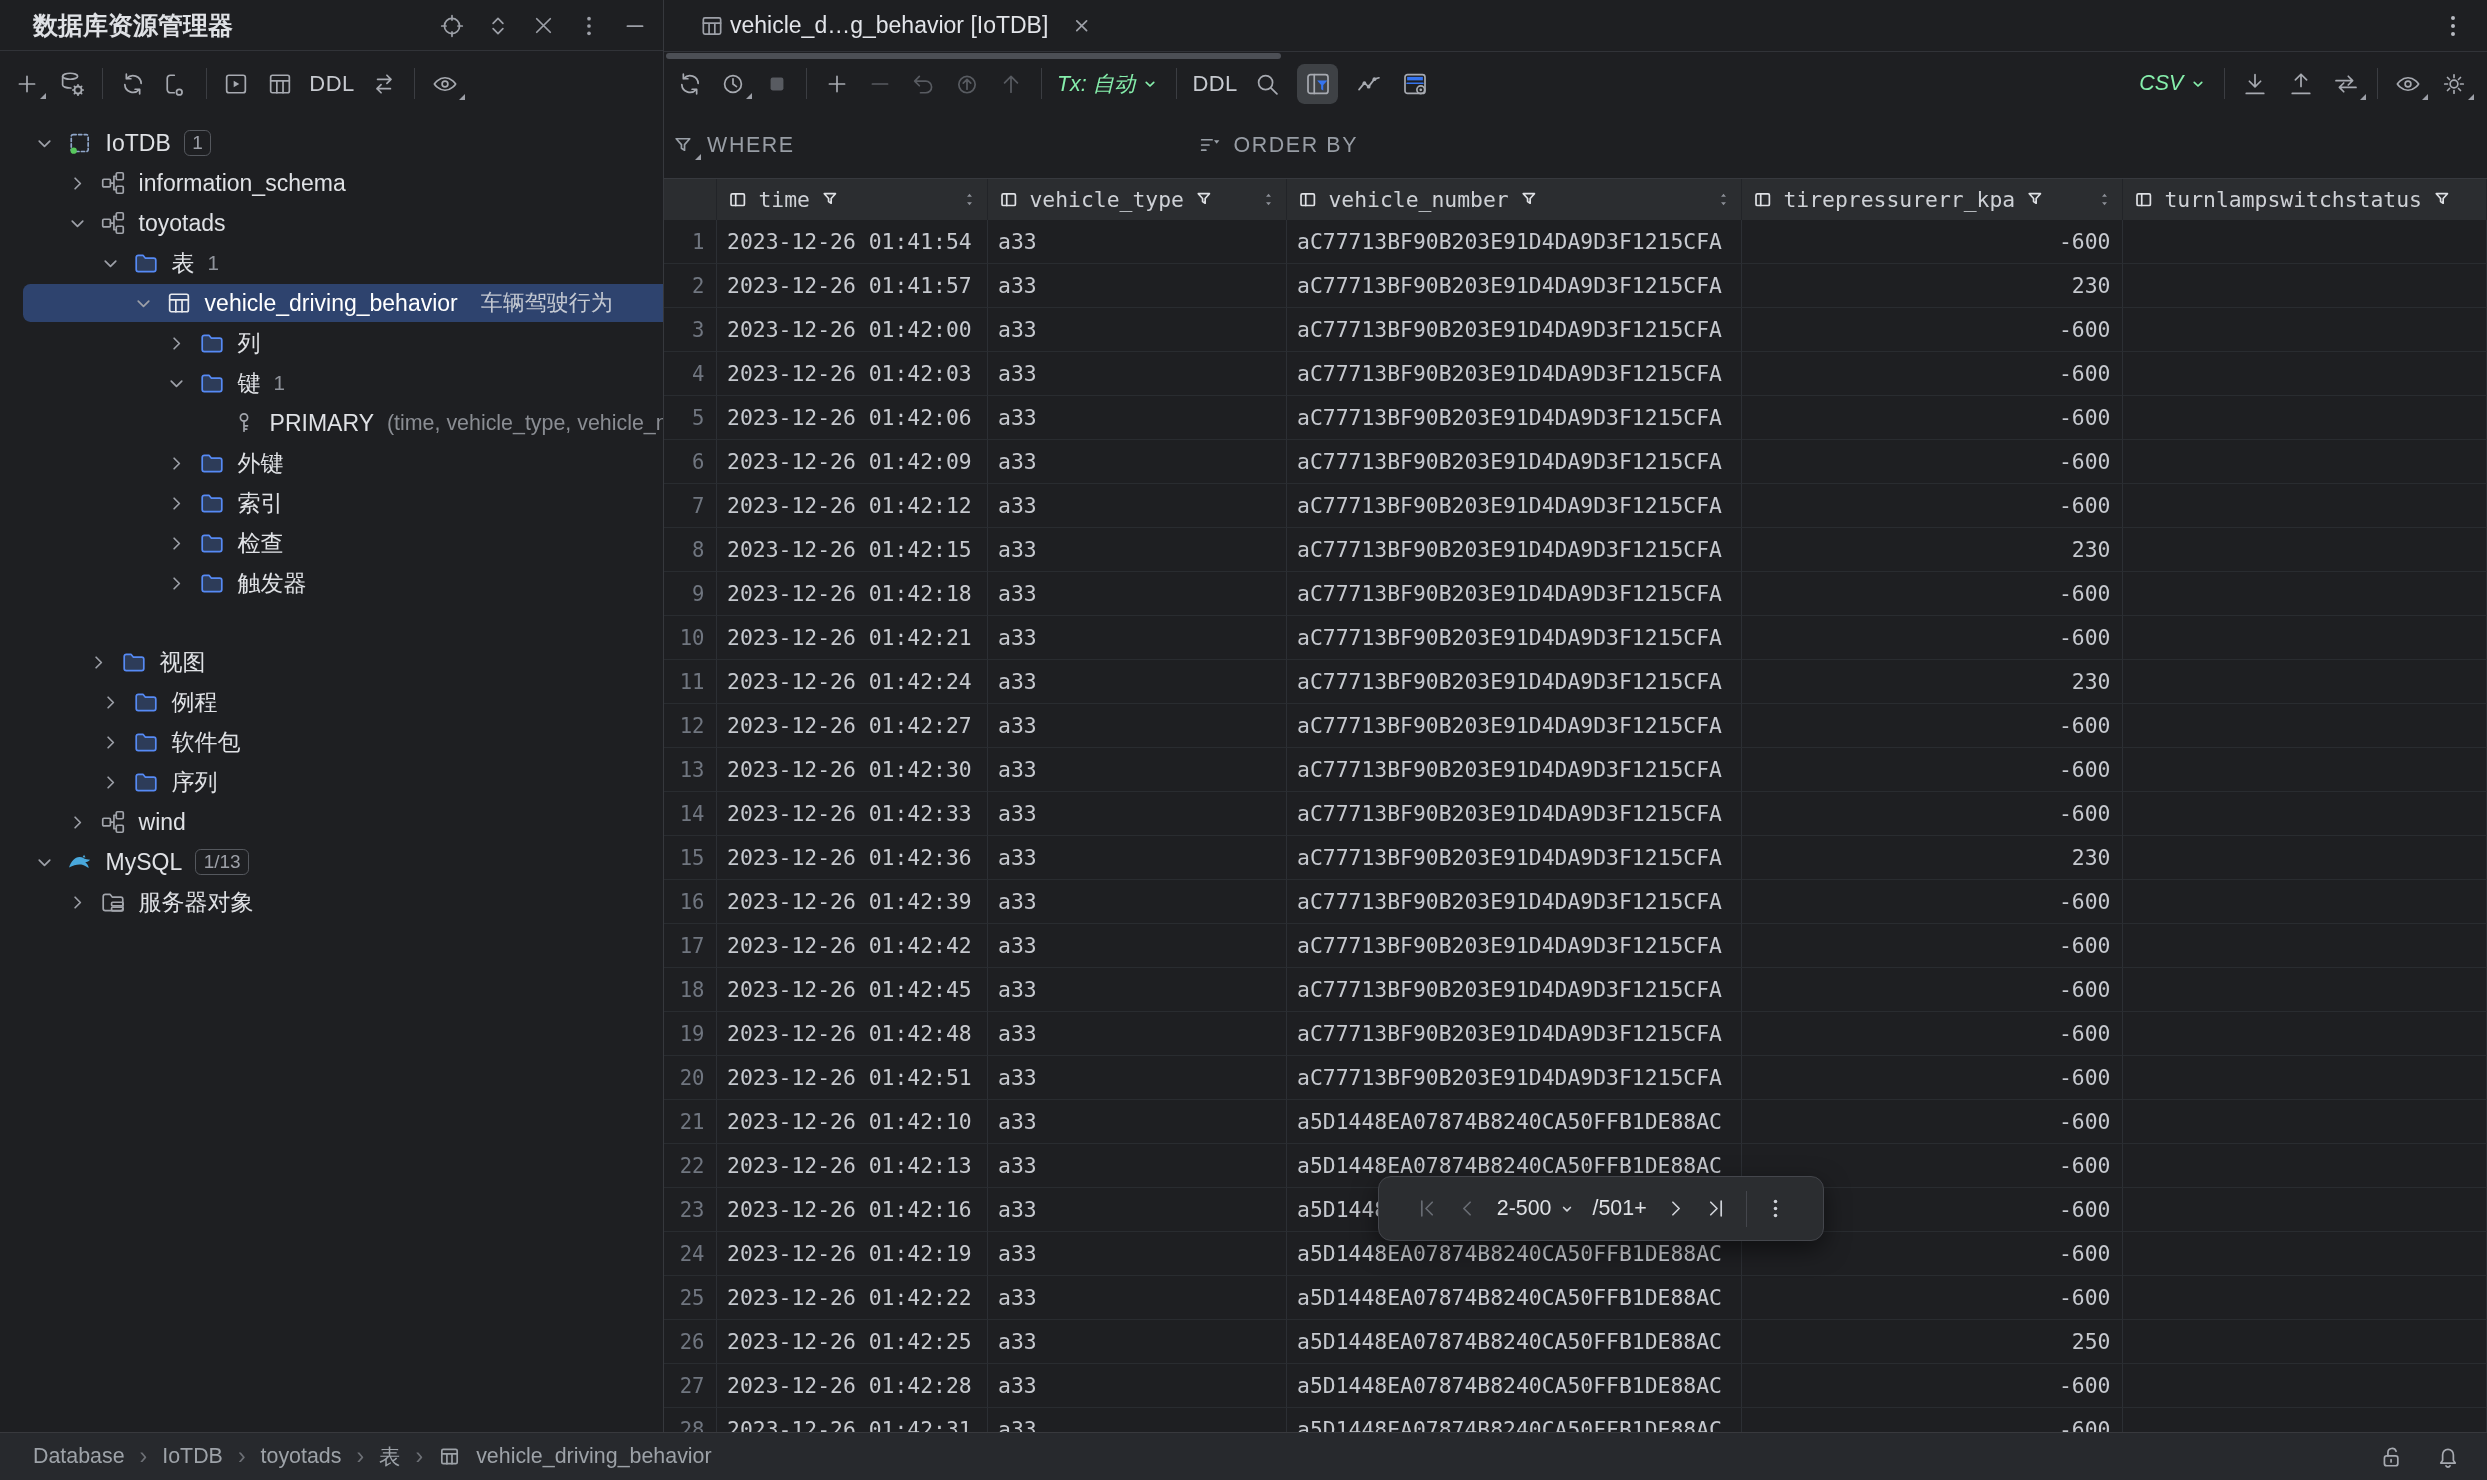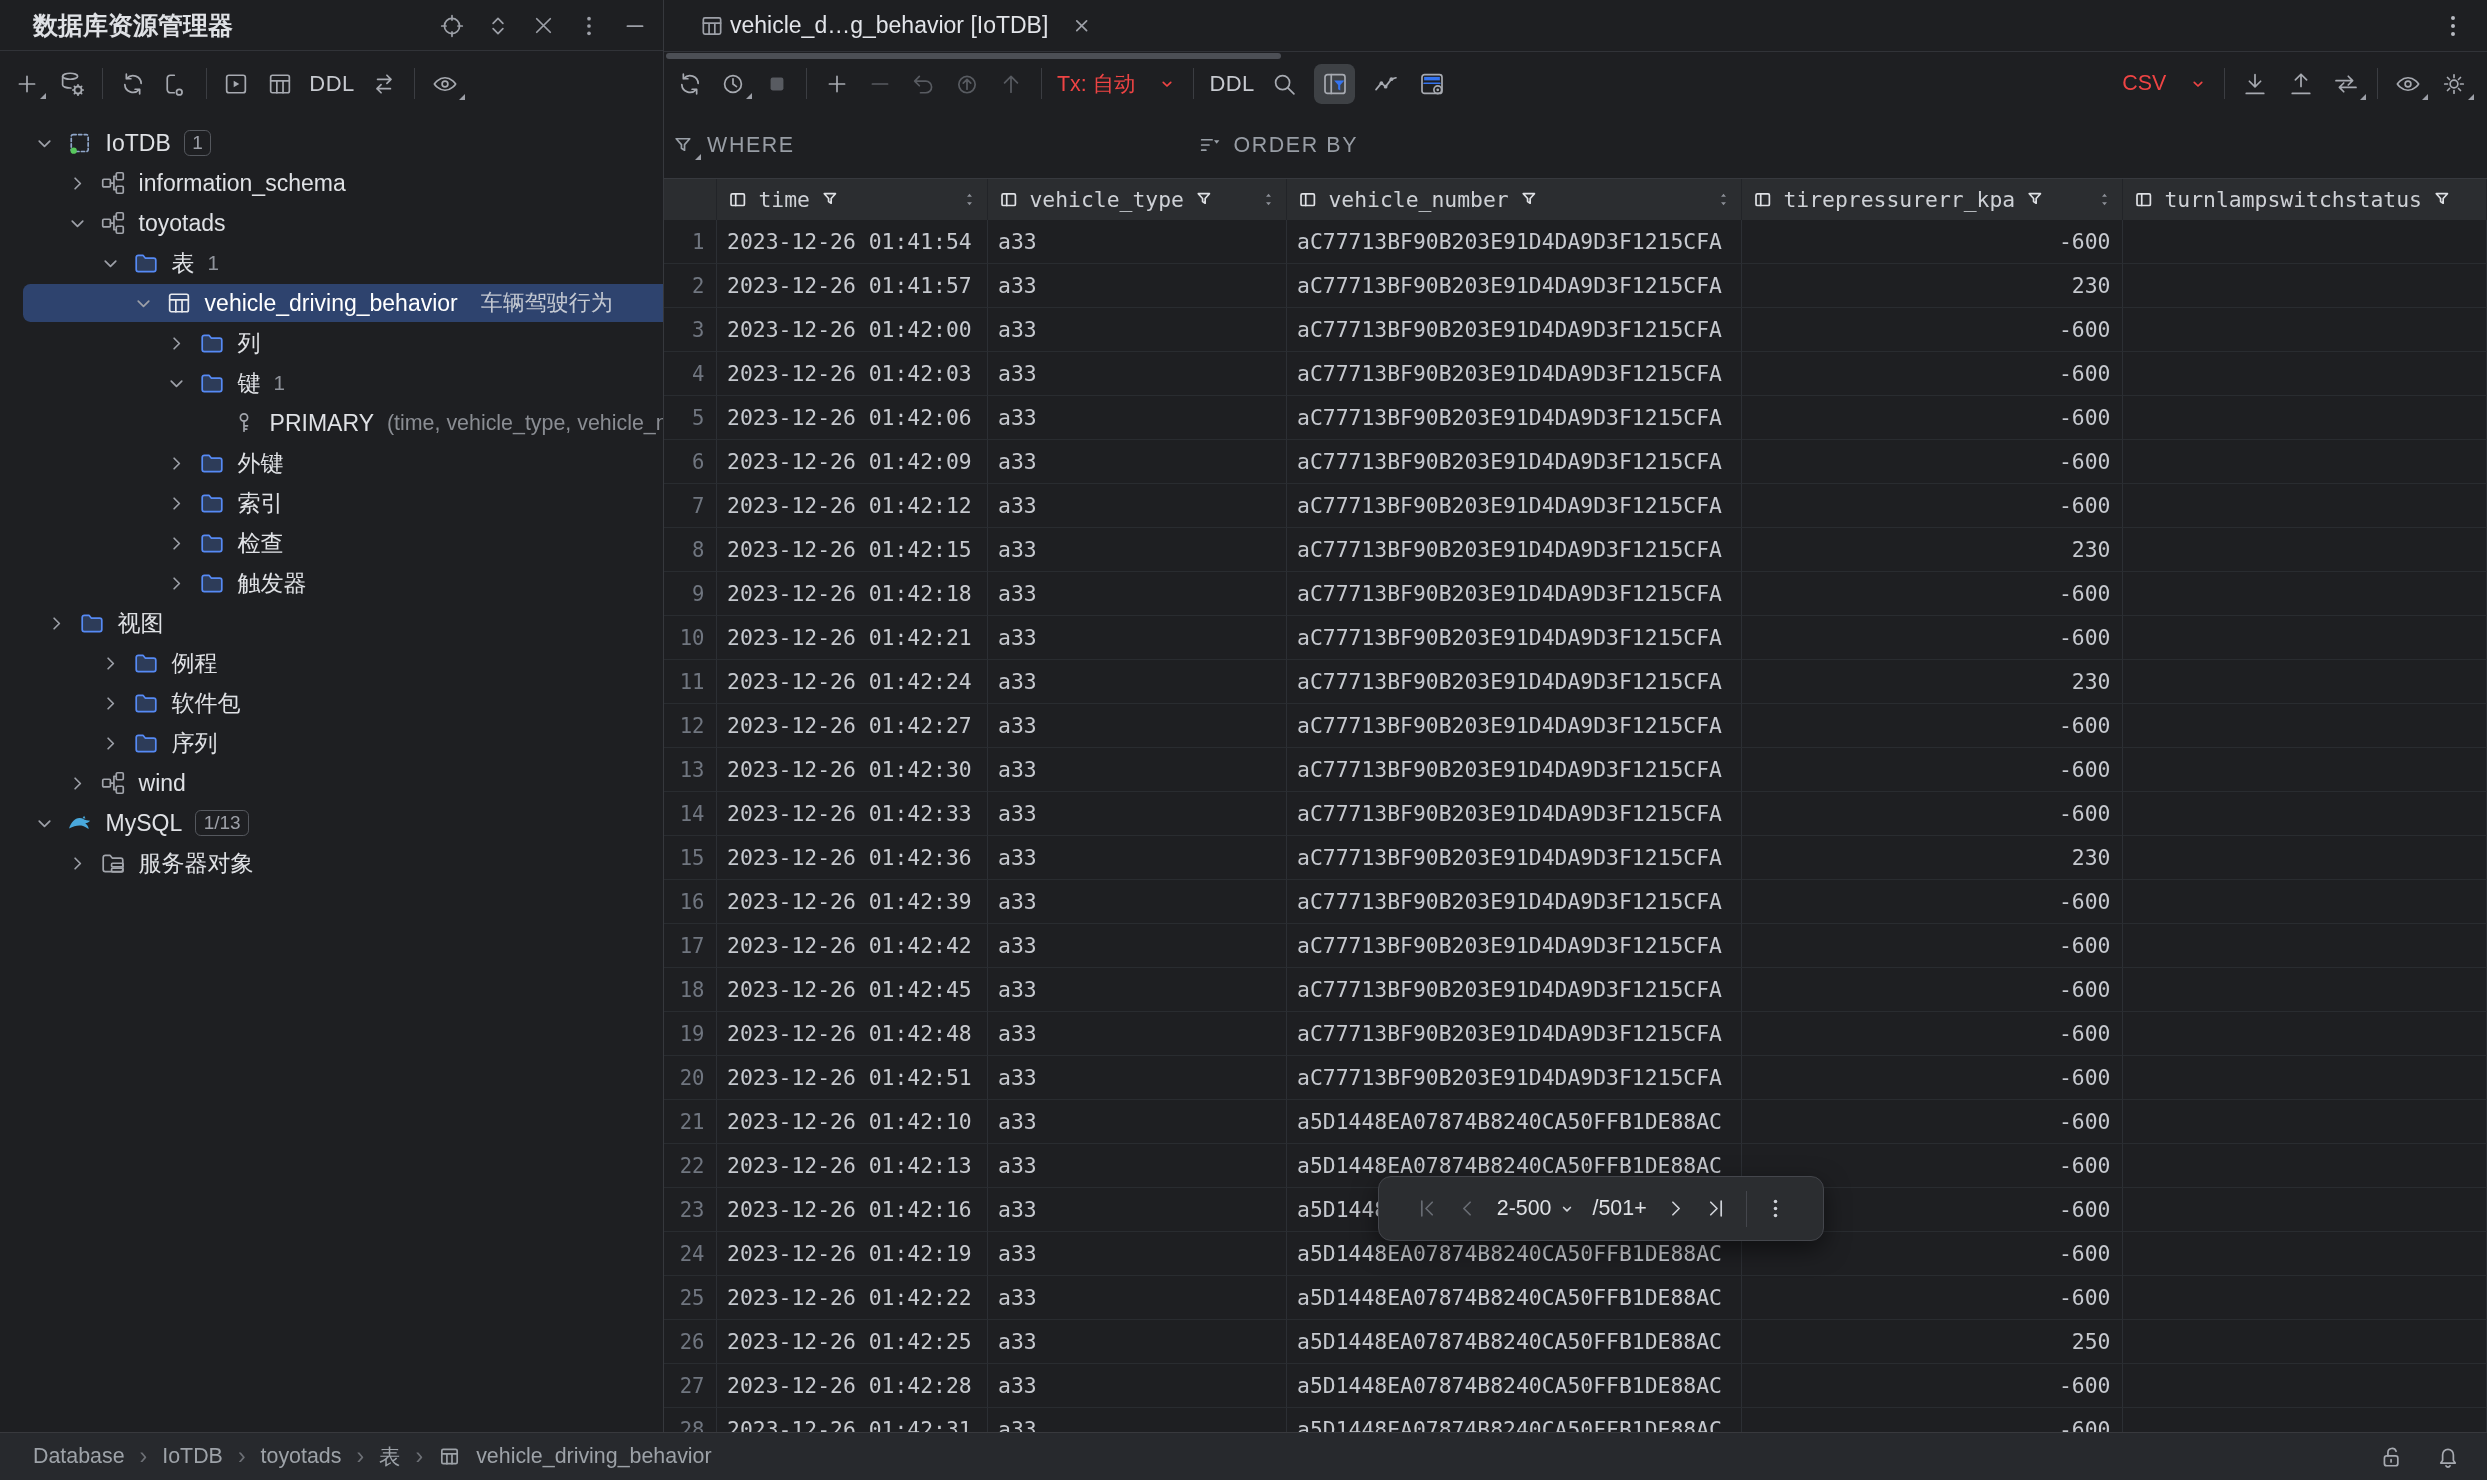--- a/index.html
+++ b/index.html
@@ -49,21 +49,21 @@
   
   #main{position:absolute;top:0;left:664px;right:0;height:1433px;overflow:hidden;}
   #tabbar{position:absolute;top:0;left:0;right:0;height:51px;border-bottom:0.8px solid #313338;display:flex;align-items:center;}
   #tab1{display:flex;align-items:center;margin-left:35px;color:#9da0a8;}
   #tab1 .tlabel{margin-left:5px;font-size:23px;color:#e2e4e9;}
   #tab1 .ic.closeic{margin-left:23px;color:#9da0a8;}
   #tab-kebab{position:absolute;right:20px;top:11.5px;color:#b8bbc2;}
   #tabthumb{position:absolute;top:53px;left:1.6px;width:615px;height:5.8px;border-radius:3.3px;background:#4c4f55;}
 
   #toolbar{position:absolute;top:52px;left:0;right:0;height:63px;display:flex;align-items:center;gap:15.6px;padding:0 18px 0 11.5px;color:#a7aab1;box-sizing:border-box;}
-  .txt-chip{display:flex;align-items:center;gap:22px;color:#ef4444;font-size:21.4px;white-space:nowrap;}
+  .txt-chip{display:flex;align-items:center;gap:5px;color:#86efac;font-size:21.4px;white-space:nowrap;font-style:italic;}
   .actbtn{background:#3e4145;border-radius:7.4px;padding:5px 5.8px;display:inline-flex;}
   #toolbar .spacer{flex:1;}
 
   #filterbar{position:absolute;top:114px;left:0;right:0;height:63px;display:flex;align-items:center;color:#9aa0a8;}
   #filterbar .flabel{font-size:21.4px;letter-spacing:1.6px;margin-left:11.5px;color:#989da5;}
   #orderby-group{position:absolute;left:533px;display:flex;align-items:center;}
 
   
   #grid{position:absolute;top:178px;left:0;right:0;bottom:-99px;}
   .gh{display:flex;height:42px;background:#2b2d30;border-top:0.8px solid #37393e;box-sizing:border-box;}
@@ -350,21 +350,21 @@
             <path d="M9.5 6.5 15 12l-5.5 5.5"></path>
           </svg>
         </span>
         <span class="nico ic">
           <svg width="28" height="28" viewBox="0 0 24 24">
             <path style="stroke:#568af5;fill:#2d3c59" d="M3.6 7.2c0-1 .8-1.8 1.8-1.8h4l2.1 2.5h7.1c1 0 1.8.8 1.8 1.8v7.9c0 1-.8 1.8-1.8 1.8H5.4c-1 0-1.8-.8-1.8-1.8z"></path>
           </svg>
         </span>
         <span class="lbl">触发器</span>
       </div>
-      <div class="trow" style="padding-left: 40px;">
+      <div class="trow" style="padding-left: 82px; margin-top: 39px;">
         <span class="chev ic">
           <svg width="23" height="23" viewBox="0 0 24 24">
             <path d="M9.5 6.5 15 12l-5.5 5.5"></path>
           </svg>
         </span>
         <span class="nico ic">
           <svg width="28" height="28" viewBox="0 0 24 24">
             <path style="stroke:#568af5;fill:#2d3c59" d="M3.6 7.2c0-1 .8-1.8 1.8-1.8h4l2.1 2.5h7.1c1 0 1.8.8 1.8 1.8v7.9c0 1-.8 1.8-1.8 1.8H5.4c-1 0-1.8-.8-1.8-1.8z"></path>
           </svg>
         </span>

